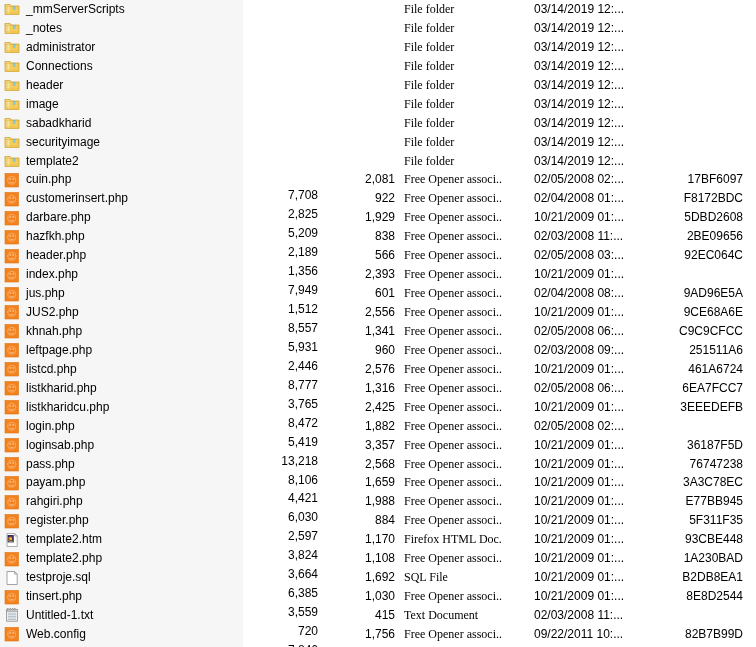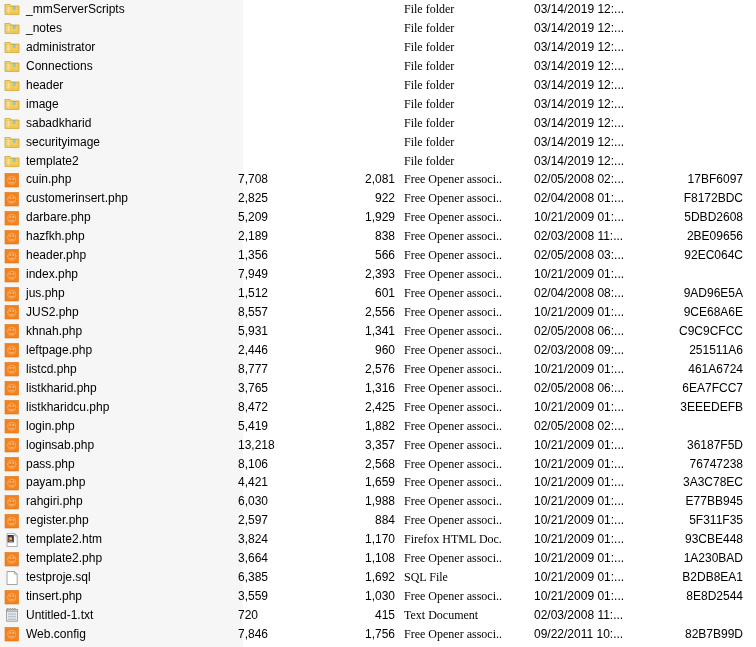--- a/index.html
+++ b/index.html
@@ -48,21 +48,21 @@
 
   .cell {
     position: absolute;
     top: 0;
     height: 18.94px;
     line-height: 18.94px;
     overflow: hidden;
   }
 
   .c-name  { left: 4px;  width: 236px; text-align: left; }
-  .c-size1 { left: 238px; width: 80px;  text-align: left; }
+  .c-size1 { left: 238px; width: 80px;  text-align: right; margin-top: 16px; }
   .c-size2 { left: 322px; width: 73px;  text-align: right; }
   .c-type  { left: 404px; width: 98px;  text-align: left; font-family: Liberation Serif, serif; }
   .c-date  { left: 506px; width: 115px; text-align: left; margin-left: 28px; }
   .c-hash  { left: 617px; width: 126px; text-align: right; }
 
   .name-inner {
     display: flex;
     align-items: center;
     height: 18.94px;
   }

